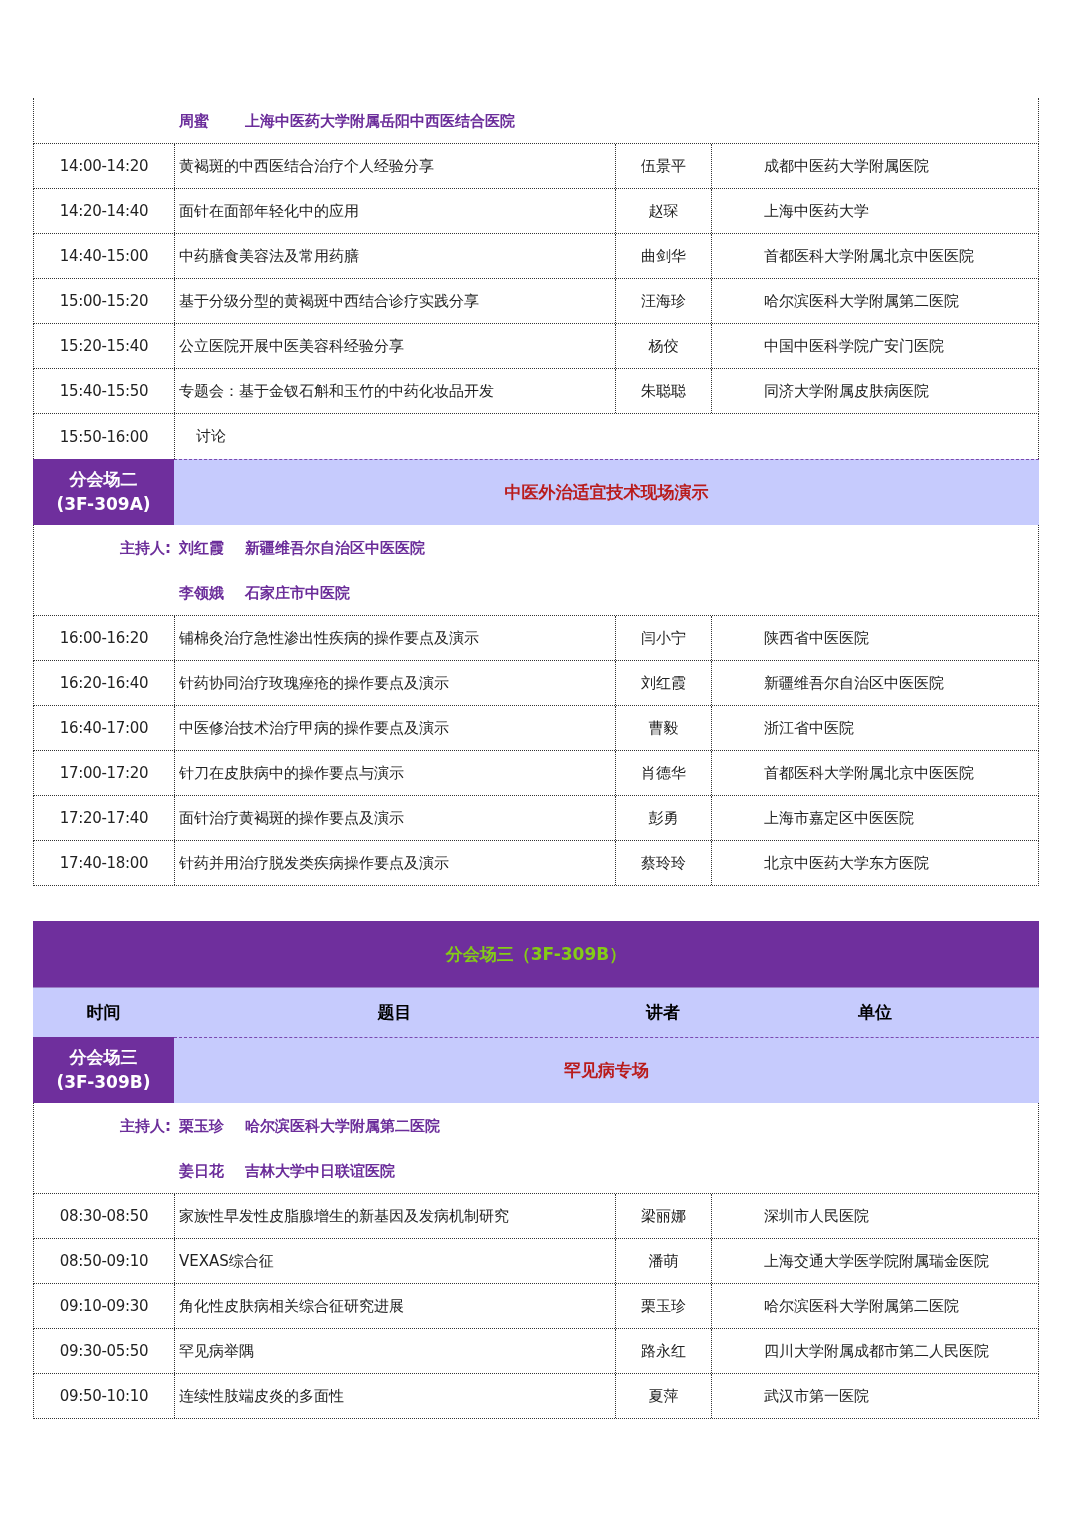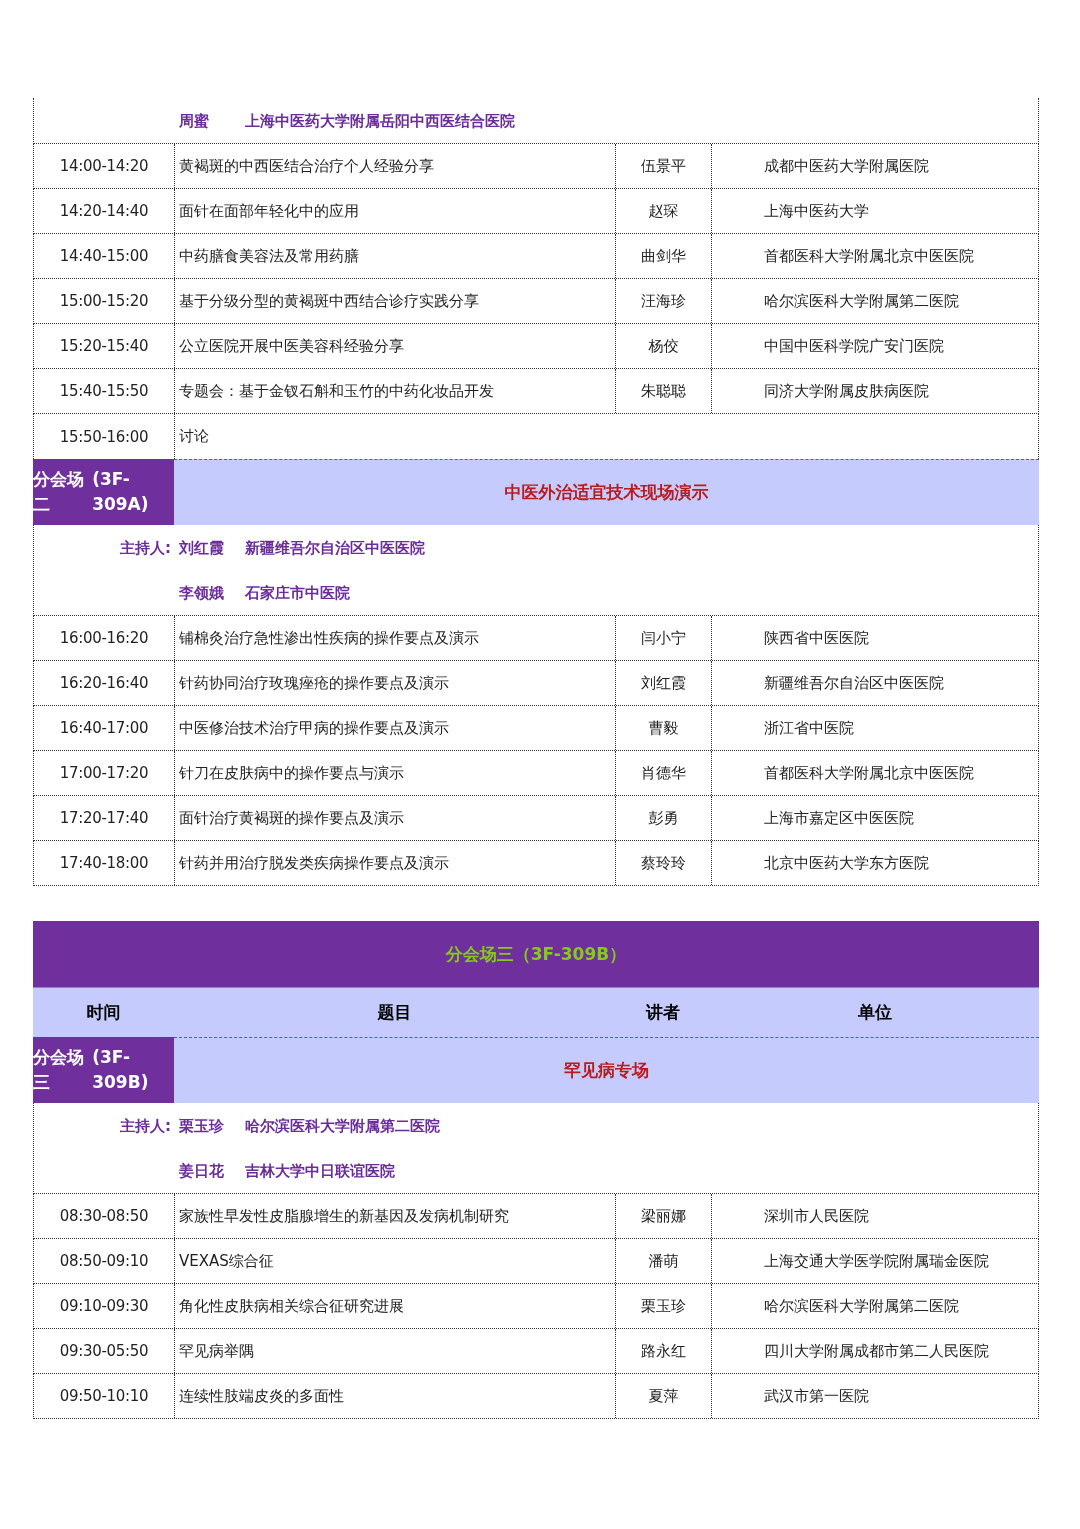--- a/index.html
+++ b/index.html
@@ -17,21 +17,21 @@
   .c-topic.wide { border-right: none; flex: 1; }
 
   .host-wrap { border-left: 1.5px dotted #333; border-right: 1.5px dotted #333; border-bottom: 1.5px dotted #333; }
   .host-line { position: relative; height: 45px; color: #6b2d9a; font-weight: bold; font-size: 15px; }
   .host-line span { position: absolute; top: 50%; transform: translateY(-50%); white-space: nowrap; }
   .host-label { left: 86px; }
   .host-name { left: 145px; }
   .host-org { left: 211px; }
 
   .session-band { position: relative; height: 66px; display: flex; background: #c6cbfd; }
-  .session-tag { width: 141px; background: #6f2f9d; color: #fff; font-weight: bold; font-size: 17px; display: flex; align-items: center; justify-content: center; line-height: 25px; }
+  .session-tag { width: 141px; background: #6f2f9d; color: #fff; font-weight: bold; font-size: 17px; display: flex; flex-direction: column; align-items: center; justify-content: center; line-height: 25px; }
   .session-title { flex: 1; display: flex; align-items: center; justify-content: center; color: #b91c1c; font-weight: bold; font-size: 17px; border-top: 1.5px dashed #7b48b0; }
 
   .sec-title { height: 67px; background: #6f2f9d; color: #84cc16; font-weight: bold; font-size: 17px; display: flex; align-items: center; justify-content: center; border-bottom: 1px solid #9a7fc4; }
   .col-head { height: 49px; background: #c6cbfd; display: flex; font-weight: bold; font-size: 17px; color: #000000; }
   .col-head div { display: flex; align-items: center; justify-content: center; }
   .h-time { width: 141px; }
   .h-topic { width: 441px; }
   .h-speaker { width: 96px; }
   .h-unit { flex: 1; }
 </style>
@@ -75,21 +75,21 @@
     <div class="cell c-topic">公立医院开展中医美容科经验分享</div>
     <div class="cell c-speaker">杨佼</div>
     <div class="cell c-unit">中国中医科学院广安门医院</div>
   </div>
   <div class="row">
     <div class="cell c-time">15:40-15:50</div>
     <div class="cell c-topic">专题会：基于金钗石斛和玉竹的中药化妆品开发</div>
     <div class="cell c-speaker">朱聪聪</div>
     <div class="cell c-unit">同济大学附属皮肤病医院</div>
   </div>
-  <div class="row" style="border-bottom:none;">
+  <div class="row" style="border-bottom:none;gap:17px;">
     <div class="cell c-time">15:50-16:00</div>
     <div class="cell c-topic wide">讨论</div>
   </div>
 
   <div class="session-band">
     <div class="session-tag">
       <span>分会场二</span>
       <span>(3F-309A)</span>
     </div>
     <div class="session-title">中医外治适宜技术现场演示</div>

